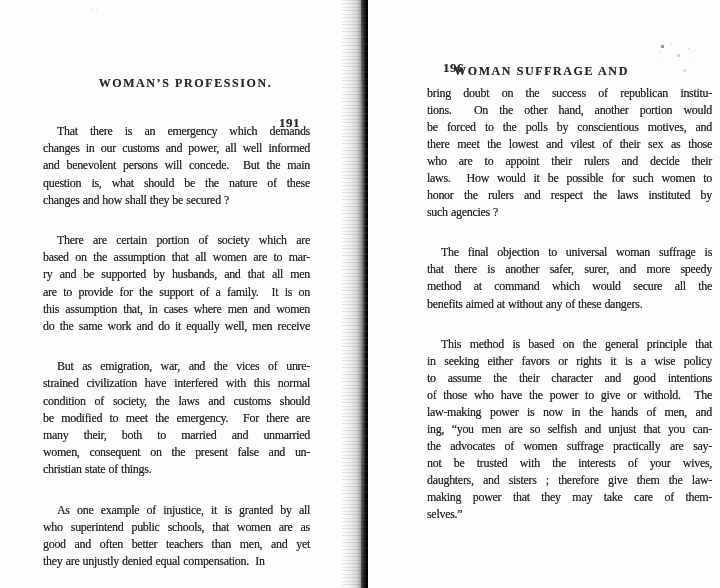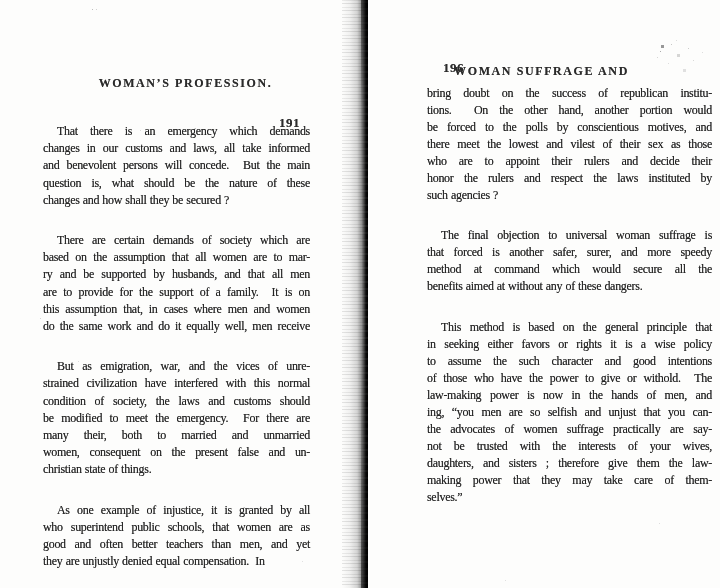--- a/index.html
+++ b/index.html
@@ -104,25 +104,25 @@
 
 <div class="scan">
 
   <div class="page left">
     <div class="pg-header">
       <span class="running-title">WOMAN’S PROFESSION.</span>
       <span class="pg-num">191</span>
     </div>
     <div class="pg-body">
         <div class="line indent">That there is an emergency which demands</div>
-        <div class="line">changes in our customs and laws, all take informed</div>
+        <div class="line">changes in our customs and power, all well informed</div>
         <div class="line">and benevolent persons will concede.&nbsp; But the main</div>
         <div class="line">question is, what should be the nature of these</div>
         <div class="line last">changes and how shall they be secured ?</div>
-        <div class="line indent">There are certain demands of society which are</div>
+        <div class="line indent">There are certain portion of society which are</div>
         <div class="line">based on the assumption that all women are to mar-</div>
         <div class="line">ry and be supported by husbands, and that all men</div>
         <div class="line">are to provide for the support of a family.&nbsp; It is on</div>
         <div class="line">this assumption that, in cases where men and women</div>
         <div class="line">do the same work and do it equally well, men receive</div>
         <div class="line indent">But as emigration, war, and the vices of unre-</div>
         <div class="line">strained civilization have interfered with this normal</div>
         <div class="line">condition of society, the laws and customs should</div>
         <div class="line">be modified to meet the emergency.&nbsp; For there are</div>
         <div class="line">many their, both to married and unmarried</div>
@@ -139,29 +139,30 @@
     <div class="pg-header">
       <span class="pg-num">196</span>
       <span class="running-title">WOMAN SUFFRAGE AND</span>
     </div>
     <div class="pg-body">
         <div class="line">bring doubt on the success of republican institu-</div>
         <div class="line">tions.&nbsp; On the other hand, another portion would</div>
         <div class="line">be forced to the polls by conscientious motives, and</div>
         <div class="line">there meet the lowest and vilest of their sex as those</div>
         <div class="line">who are to appoint their rulers and decide their</div>
+        <div class="line">laws.&nbsp; How would it be possible for such women to</div>
         <div class="line">honor the rulers and respect the laws instituted by</div>
         <div class="line last">such agencies ?</div>
         <div class="line indent">The final objection to universal woman suffrage is</div>
-        <div class="line">that forced is another safer, surer, and more speedy</div>
+        <div class="line">that there is another safer, surer, and more speedy</div>
         <div class="line">method at command which would secure all the</div>
         <div class="line last">benefits aimed at without any of these dangers.</div>
         <div class="line indent">This method is based on the general principle that</div>
         <div class="line">in seeking either favors or rights it is a wise policy</div>
-        <div class="line">to assume the such character and good intentions</div>
+        <div class="line">to assume the their character and good intentions</div>
         <div class="line">of those who have the power to give or withold.&nbsp; The</div>
         <div class="line">law-making power is now in the hands of men, and</div>
         <div class="line">ing, “you men are so selfish and unjust that you can-</div>
         <div class="line">the advocates of women suffrage practically are say-</div>
         <div class="line">not be trusted with the interests of your wives,</div>
         <div class="line">daughters, and sisters ; therefore give them the law-</div>
         <div class="line">making power that they may take care of them-</div>
         <div class="line last">selves.”</div>
       </div>
   </div>

